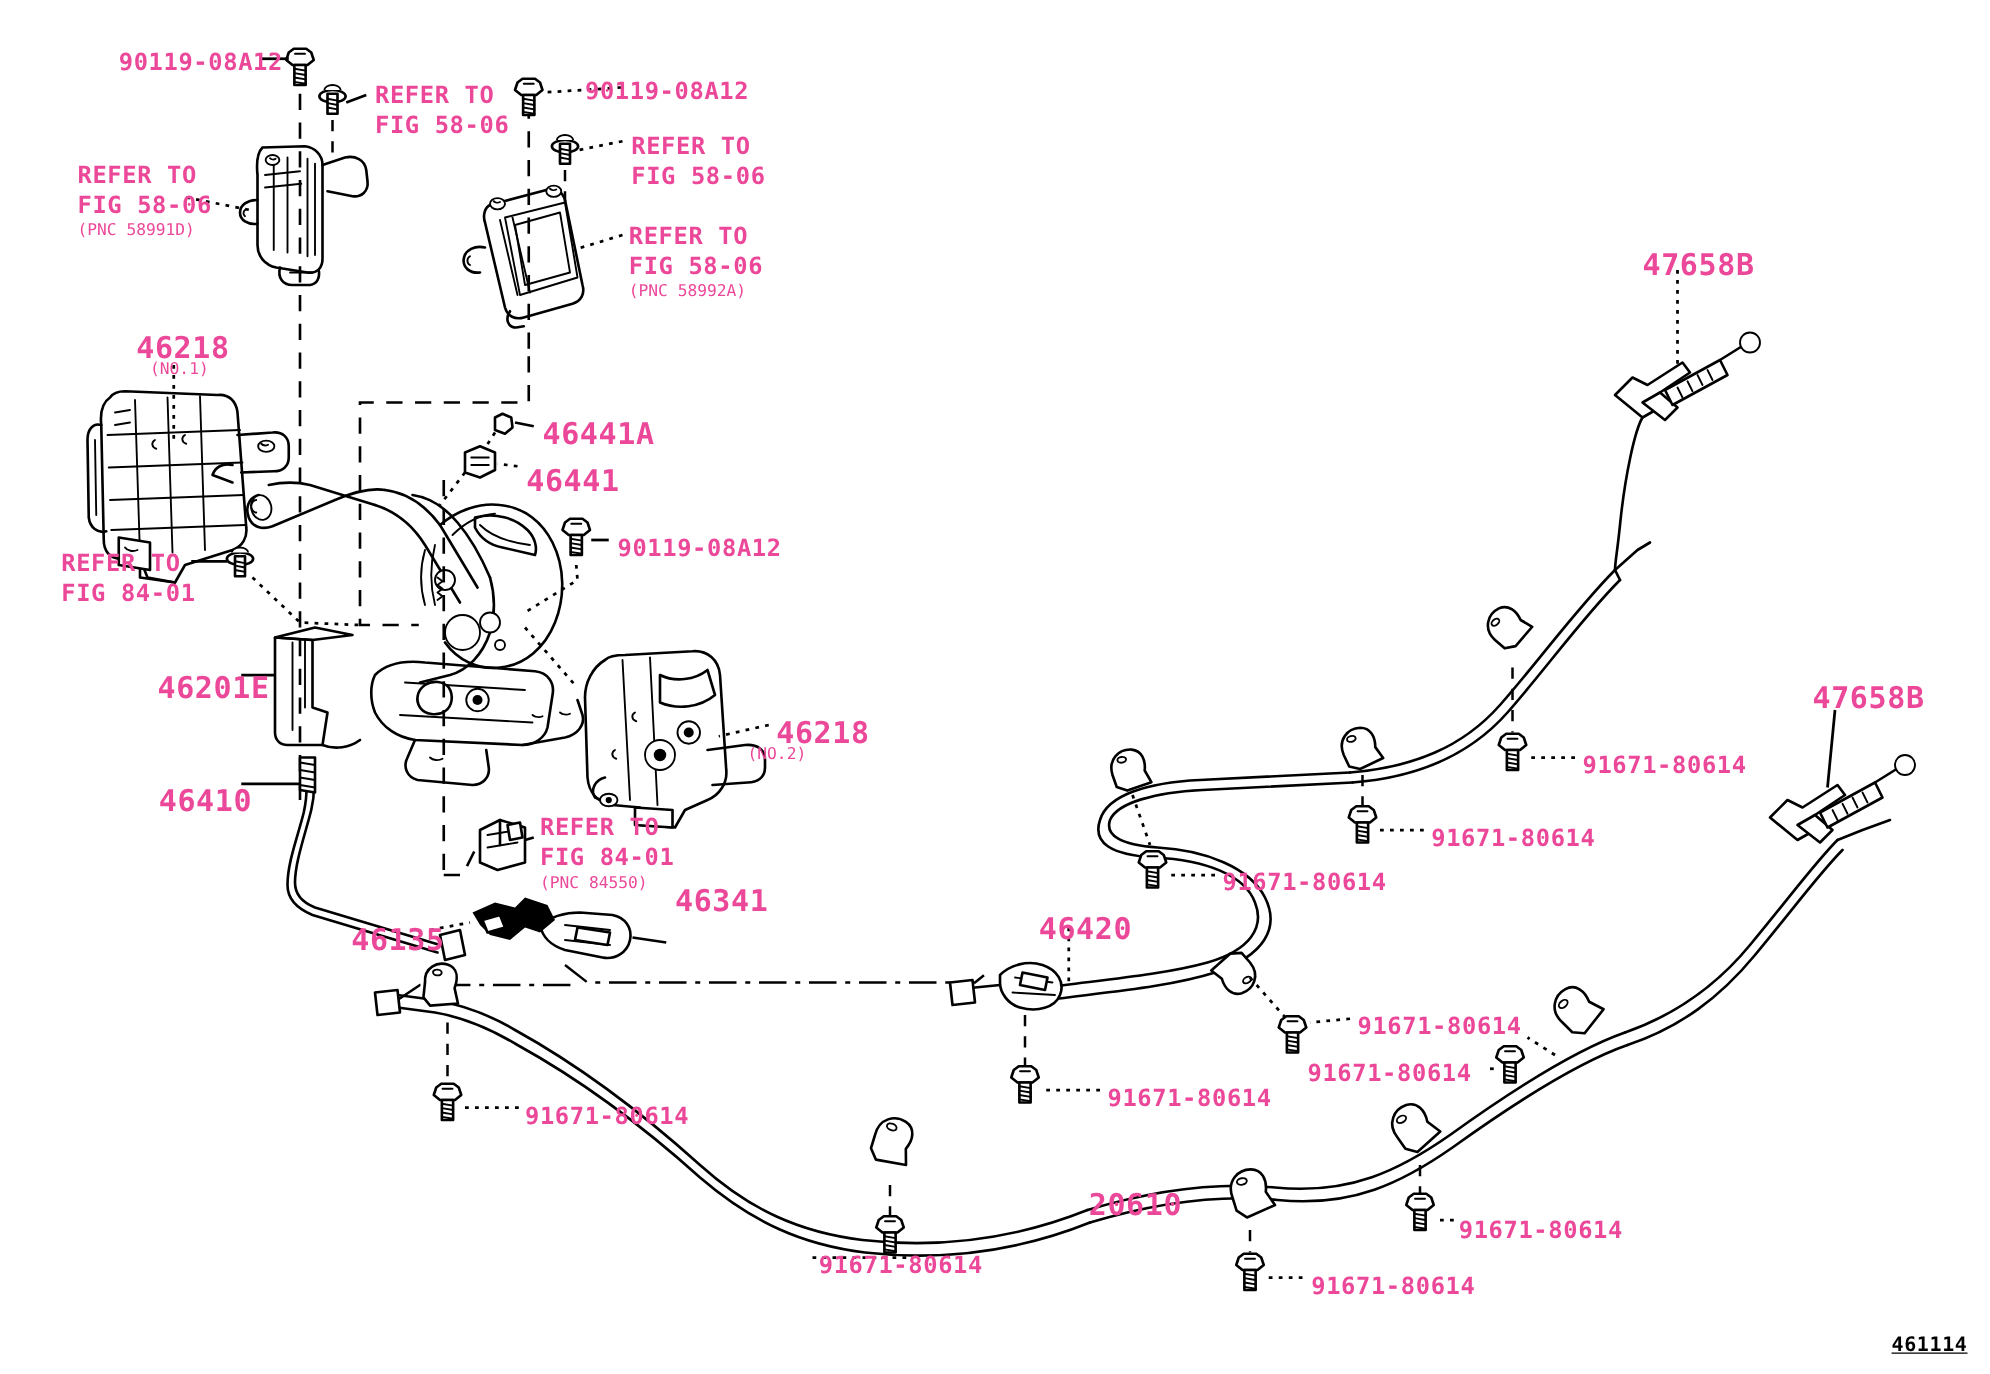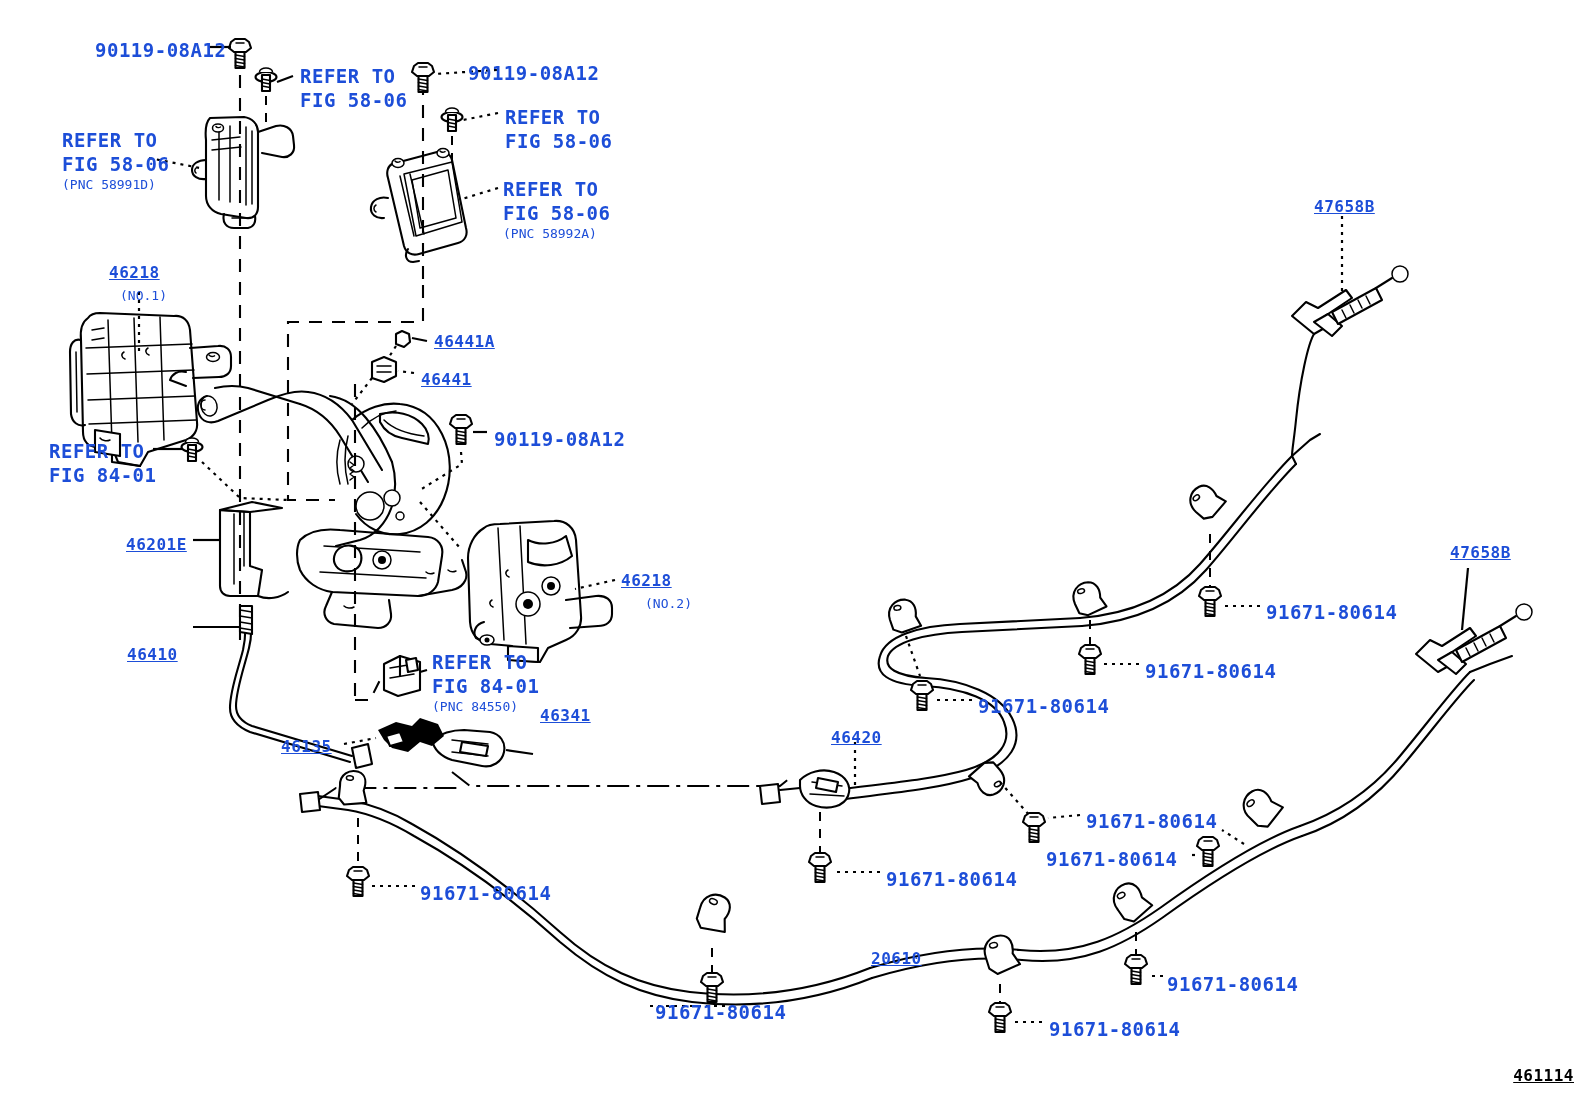--- a/index.html
+++ b/index.html
@@ -1,21 +1,21 @@
 <!DOCTYPE html>
 <html><head>
 <meta charset="utf-8">
 <style>
   html,body{margin:0;padding:0;background:#ffffff;}
   body{font-family:"DejaVu Sans Mono","Liberation Mono",monospace;}
   #stage{position:relative;width:1592px;height:1099px;background:#fff;overflow:hidden;}
   #art{position:absolute;left:0;top:0;width:1592px;height:1099px;}
-  .lbl{position:absolute;white-space:pre;color:#1d4ed8;font-family:"DejaVu Sans Mono","Liberation Mono",monospace;
+  .lbl{position:absolute;white-space:pre;color:#ec4899;font-family:"DejaVu Sans Mono","Liberation Mono",monospace;
        font-weight:bold;letter-spacing:0.5px;line-height:1.34;}
-  .s20{font-size:16px;text-decoration:underline;}
+  .s20{font-size:24px;}
   .s19{font-size:19px;}
   .s15{font-size:13px;font-weight:normal;letter-spacing:0px;}
   .figno{position:absolute;right:18px;bottom:14px;font-size:16px;font-weight:bold;
          font-family:"DejaVu Sans Mono","Liberation Mono",monospace;color:#000;letter-spacing:0.5px;text-decoration:underline;}
 </style>
 </head>
 <body>
 
 <div id="stage">
 
@@ -430,24 +430,24 @@
       <div class="lbl s20" style="left: 1314px; top: 196px;">47658B</div>
       <div class="lbl s20" style="left: 109px; top: 262px;">46218</div>
       <div class="lbl s15" style="left: 120px; top: 287px;">(NO.1)</div>
       <div class="lbl s20" style="left: 434px; top: 331px;">46441A</div>
       <div class="lbl s20" style="left: 421px; top: 369px;">46441</div>
       <div class="lbl s19" style="left: 494px; top: 427px;">90119-08A12</div>
       <div class="lbl s19" style="left: 49px; top: 439px;">REFER TO</div>
       <div class="lbl s19" style="left: 49px; top: 463px;">FIG 84-01</div>
       <div class="lbl s20" style="left: 126px; top: 534px;">46201E</div>
       <div class="lbl s20" style="left: 621px; top: 570px;">46218</div>
-      <div class="lbl s15" style="left: 645px; top: 595px;">(NO.2)</div>
+      <div class="lbl s15" style="left: 598px; top: 595px;">(NO.2)</div>
       <div class="lbl s20" style="left: 1450px; top: 542px;">47658B</div>
       <div class="lbl s19" style="left: 1266px; top: 600px;">91671-80614</div>
-      <div class="lbl s20" style="left: 127px; top: 644px;">46410</div>
+      <div class="lbl s20" style="left: 127px; top: 625px;">46410</div>
       <div class="lbl s19" style="left: 432px; top: 650px;">REFER TO</div>
       <div class="lbl s19" style="left: 432px; top: 674px;">FIG 84-01</div>
       <div class="lbl s15" style="left: 432px; top: 698px;">(PNC 84550)</div>
       <div class="lbl s19" style="left: 1145px; top: 659px;">91671-80614</div>
       <div class="lbl s19" style="left: 978px; top: 694px;">91671-80614</div>
       <div class="lbl s20" style="left: 831px; top: 727px;">46420</div>
       <div class="lbl s20" style="left: 281px; top: 736px;">46135</div>
       <div class="lbl s20" style="left: 540px; top: 705px;">46341</div>
       <div class="lbl s19" style="left: 1086px; top: 809px;">91671-80614</div>
       <div class="lbl s19" style="left: 1046px; top: 847px;">91671-80614</div>

